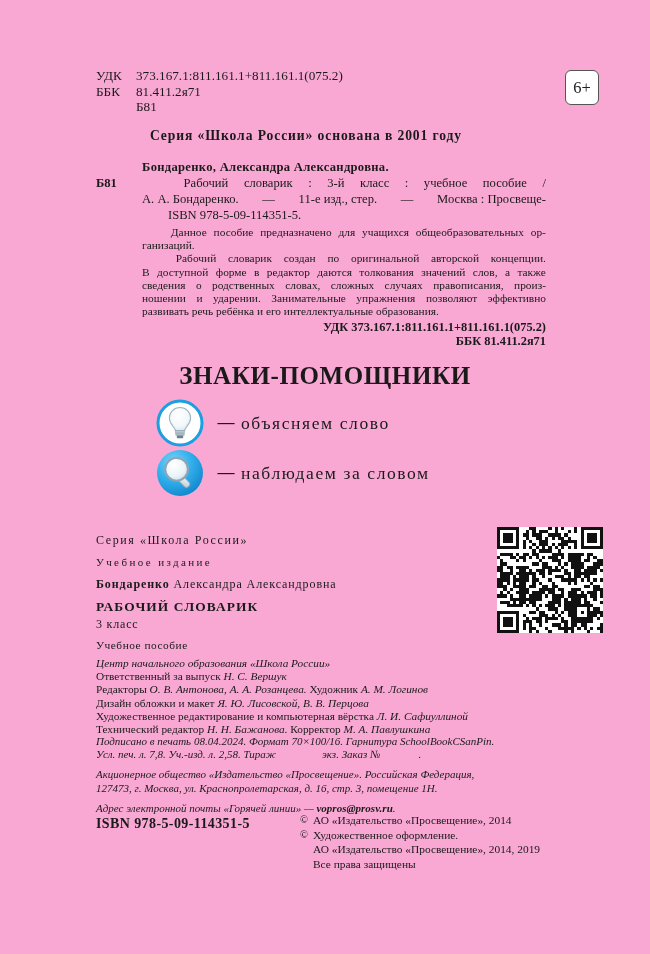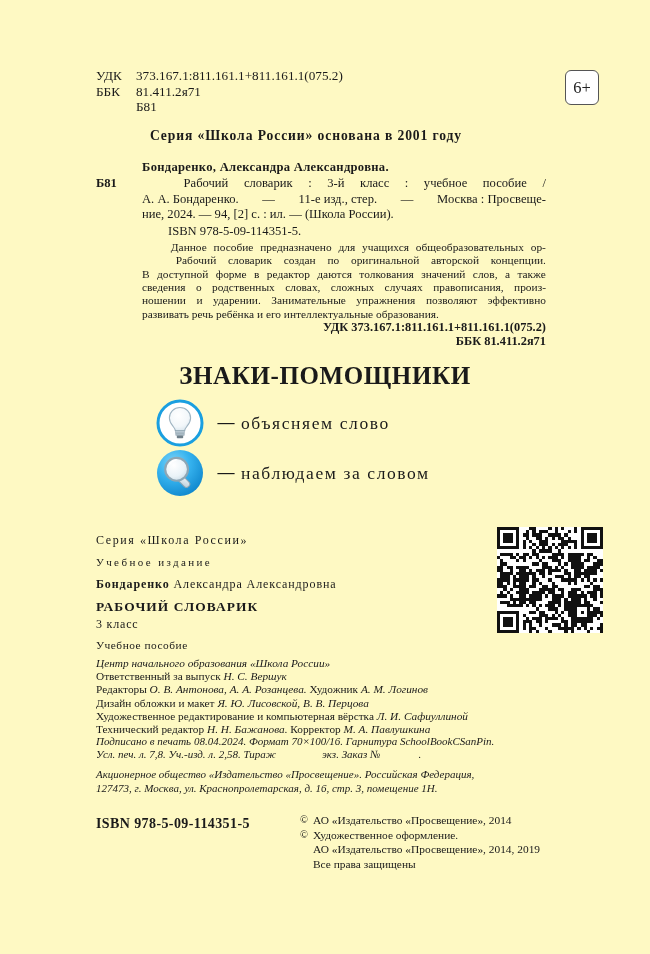--- a/index.html
+++ b/index.html
@@ -12,21 +12,21 @@
     height: 954px;
     position: relative;
     font-family: "Liberation Serif", "DejaVu Serif", serif;
     color: #1a1a1a;
     overflow: hidden;
   }
 
   .page {
     position: absolute;
     inset: 0;
-    background: #fef9c3;
+    background: #f9a8d4;
   }
   .bold { font-weight: bold; }
   .ital { font-style: italic; }
 
   
   #udk-block {
     position: absolute;
     left: 96px;
     top: 68px;
     font-size: 13.2px;
@@ -300,35 +300,35 @@
             <span>пособие</span>
             <span>/</span>
         </div>
         <div class="jline">
           <span>А. А. Бондаренко.</span>
             <span>—</span>
             <span>11-е изд., стер.</span>
             <span>—</span>
             <span>Москва : Просвеще-</span>
         </div>
-        <div class="jline last">
-          <span>ние, 2024. — 94, [2] с. : ил. — (Школа России).</span>
-        </div>
       </div>
       <div class="isbn-line">ISBN 978-5-09-114351-5.</div>
       <div class="annot">
         <div class="jline">
           <span class="ind"></span>
             <span>Данное</span>
             <span>пособие</span>
             <span>предназначено</span>
             <span>для</span>
             <span>учащихся</span>
             <span>общеобразовательных</span>
             <span>ор-</span>
+        </div>
+        <div class="jline last">
+          <span>ганизаций.</span>
         </div>
         <div class="jline">
           <span class="ind"></span>
             <span>Рабочий</span>
             <span>словарик</span>
             <span>создан</span>
             <span>по</span>
             <span>оригинальной</span>
             <span>авторской</span>
             <span>концепции.</span>
@@ -462,20 +462,23 @@
 
   <div id="printinfo">
     <div class="blk">
       <div>Подписано в печать 08.04.2024. Формат 70×100/16. Гарнитура SchoolBookCSanPin.</div>
       <div><span>Усл. печ. л. 7,8. Уч.-изд. л. 2,58. Тираж</span><span class="gap"></span><span>экз. Заказ №</span><span class="gap2"></span><span>.</span></div>
     </div>
     <div class="blk">
       <div>Акционерное общество «Издательство «Просвещение». Российская Федерация,</div>
       <div>127473, г. Москва, ул. Краснопролетарская, д. 16, стр. 3, помещение 1Н.</div>
     </div>
+    <div class="blk">
+      <span>Адрес электронной почты «Горячей линии» — </span><span class="bold">vopros@prosv.ru</span><span>.</span>
+    </div>
   </div>
 
   <div id="isbn-bottom">ISBN 978-5-09-114351-5</div>
 
   <div id="copyright">
     <div class="cline">
         <span class="cmark">©</span>
         <span class="ctext">АО «Издательство «Просвещение», 2014</span>
       </div>
     <div class="cline">

